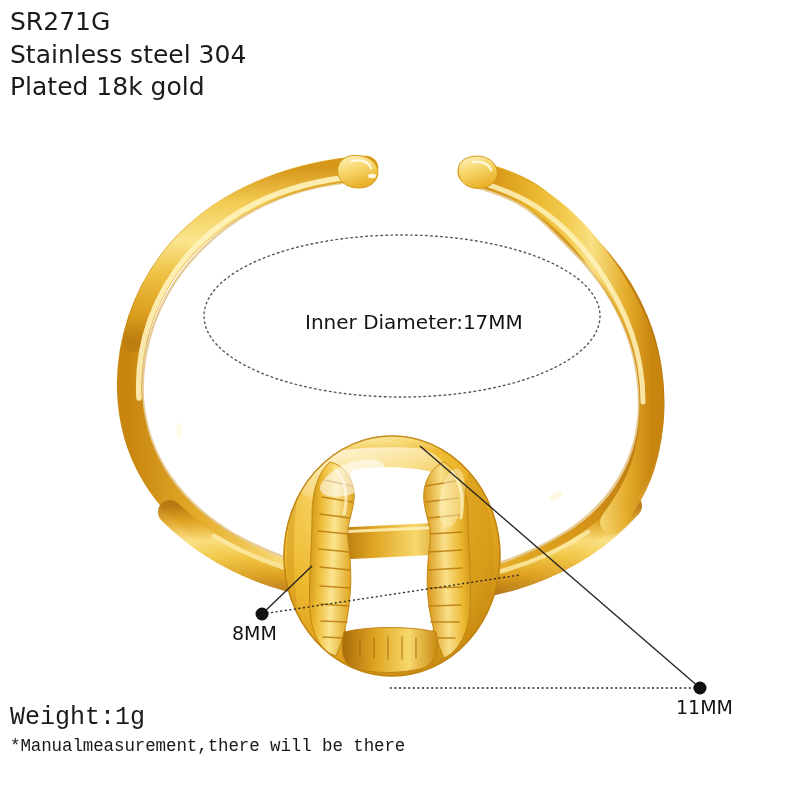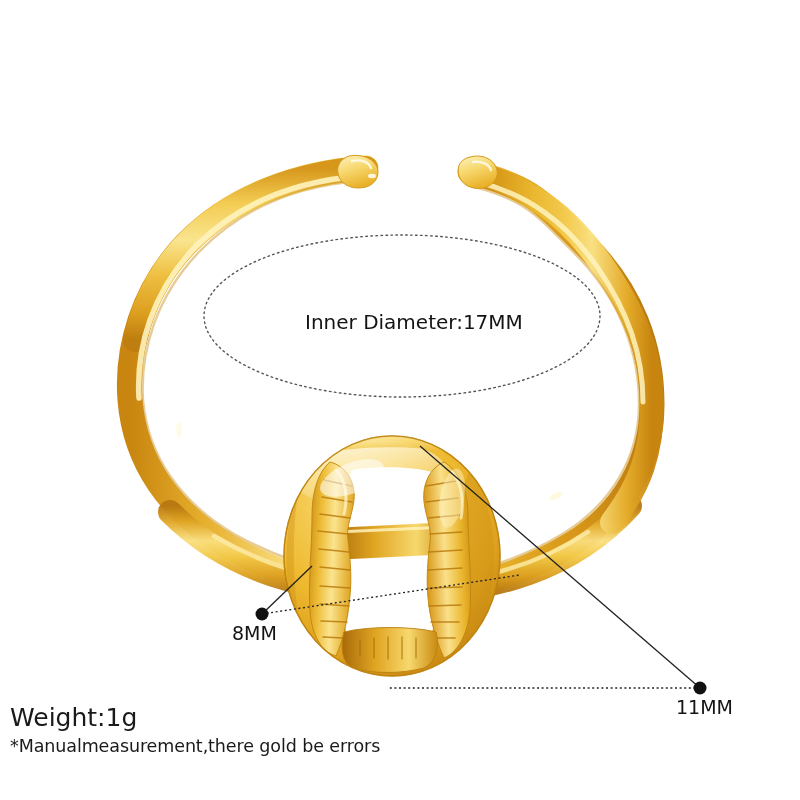--- a/index.html
+++ b/index.html
@@ -26,20 +26,21 @@
     line-height: 1.30;
     white-space: nowrap;
   }
   #spec-top {
     top: 6px;
     font-size: 25px;
   }
   #spec-bottom {
     top: 702px;
     font-size: 25px;
+    font-family: Liberation Mono, monospace;
   }
   .spec-line {
     display: block;
   }
   #disclaimer-line {
     font-size: 17.5px;
     letter-spacing: -0.1px;
   }
   #ring-stage {
     position: absolute;
@@ -305,19 +306,24 @@
         <line x1="700" y1="688" x2="420" y2="446" stroke="#222222" stroke-width="1.3"></line>
         <line x1="700" y1="688" x2="388" y2="688" stroke="#222222" stroke-width="1.3" stroke-dasharray="2 2.6"></line>
         <circle cx="700" cy="688" r="6.5" fill="#111111"></circle>
         <text class="callout-label" x="676" y="714">11MM</text>
       </g>
 
       <text class="diameter-label" x="305" y="329">Inner Diameter:17MM</text>
     </svg>
   </div>
 
+  <div class="spec-block" id="spec-top">
+    <span class="spec-line">SR271G</span>
+    <span class="spec-line">Stainless steel 304</span>
+    <span class="spec-line">Plated 18k gold</span>
+  </div>
 
   <div class="spec-block" id="spec-bottom">
     <span class="spec-line">Weight:1g</span>
-    <span class="spec-line" id="disclaimer-line">*Manualmeasurement,there gold be errors</span>
+    <span class="spec-line" id="disclaimer-line">*Manualmeasurement,there will be there</span>
   </div>
 
 </div>
 
 </body></html>

